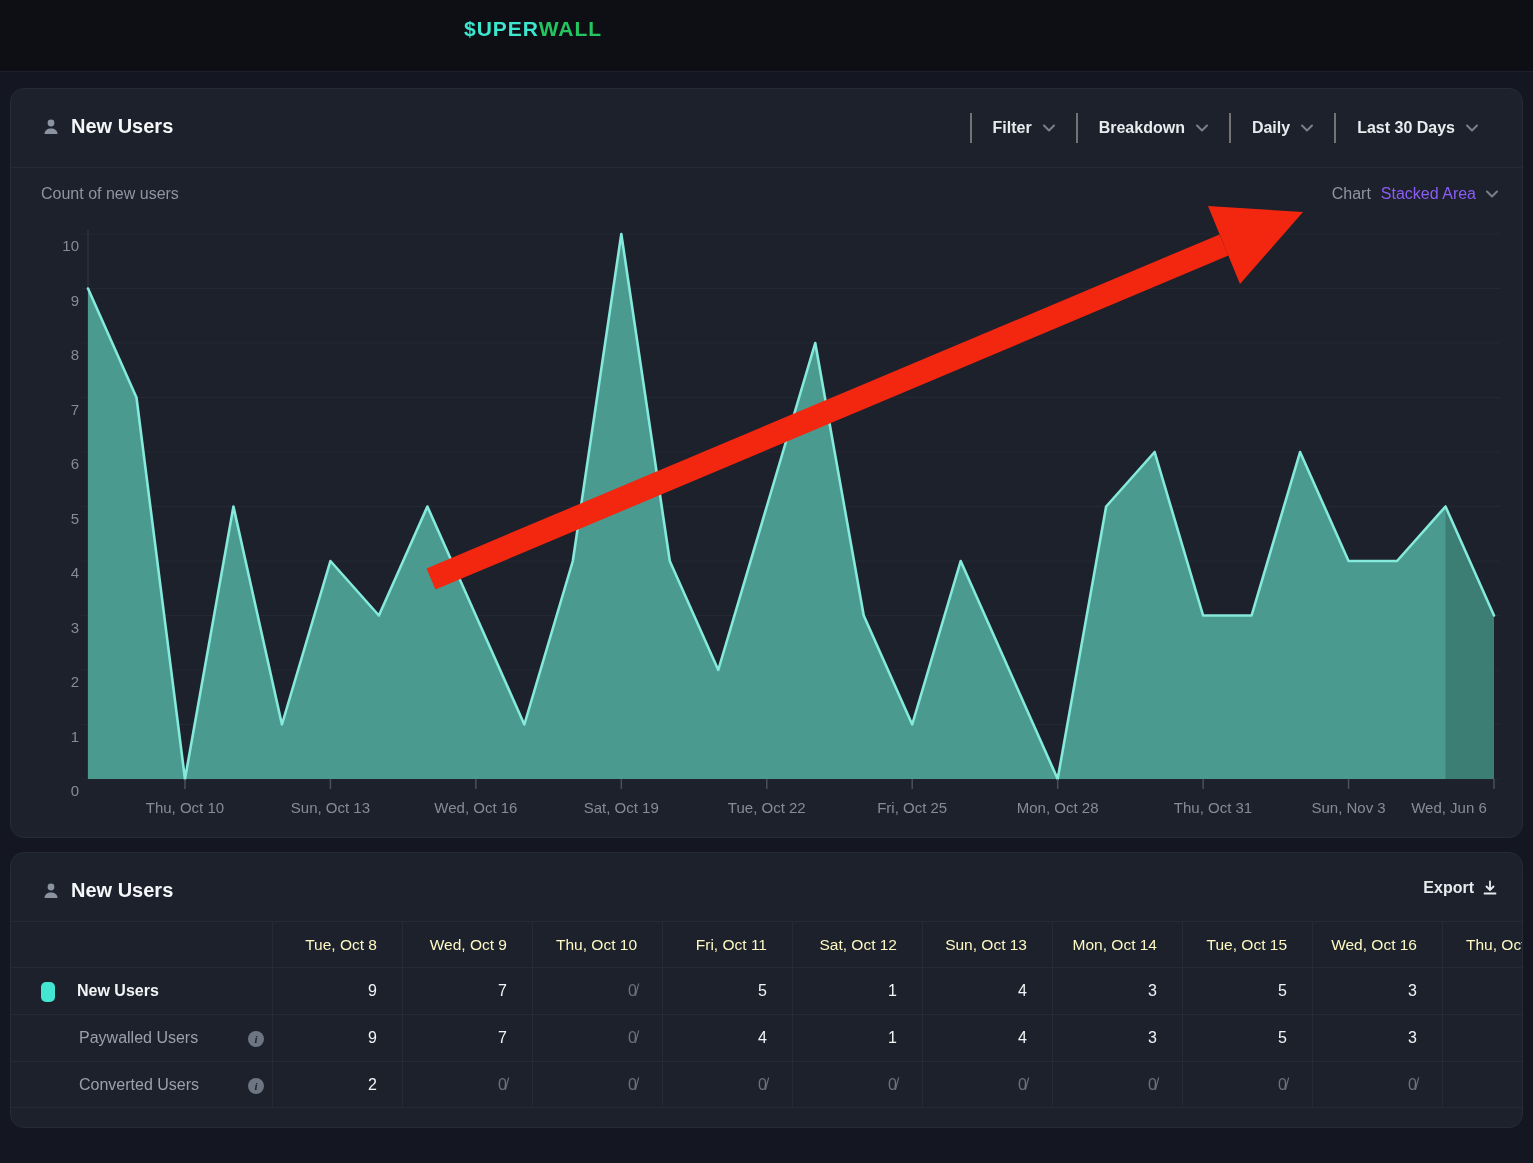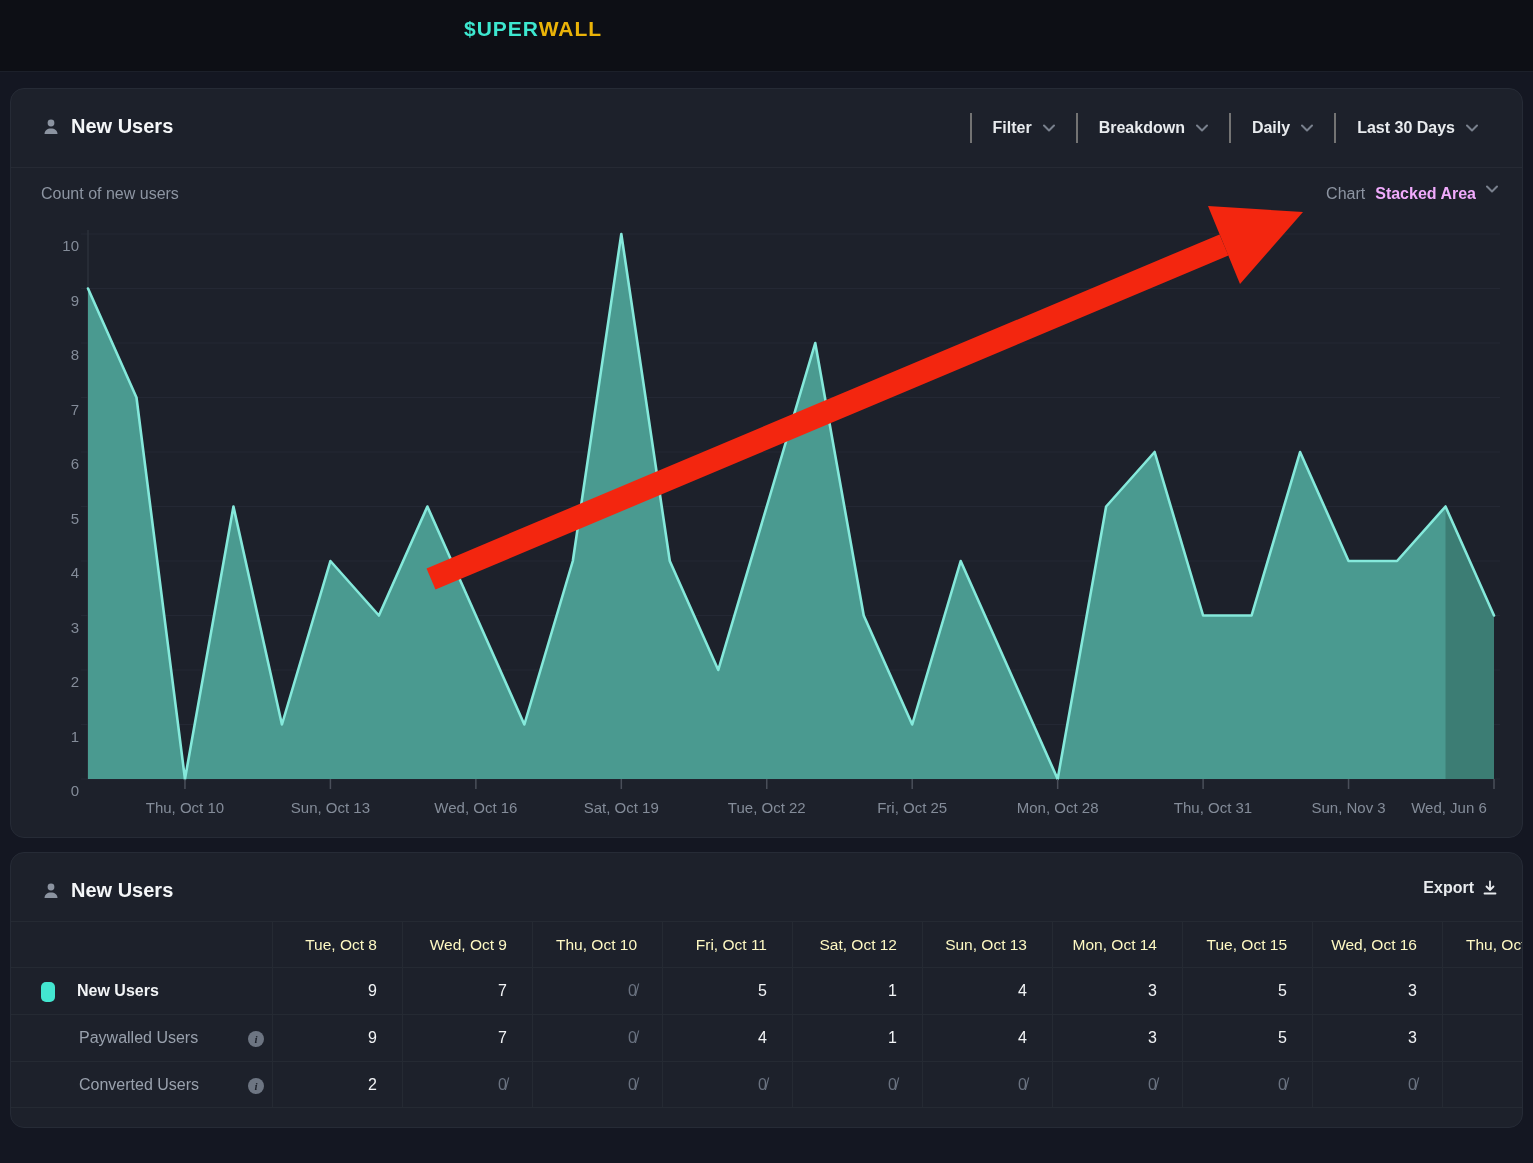--- a/index.html
+++ b/index.html
@@ -13,21 +13,21 @@
   
   .topbar {
     position:absolute; left:0; top:0; width:1533px; height:72px;
     background:#0d0f15; border-bottom:1px solid #1c202a;
   }
   .logo {
     position:absolute; left:464px; top:17px;
     font-size:21px; font-weight:800; letter-spacing:1px;
   }
   .logo .lg-a { color:#3de7cf; }
-  .logo .lg-b { color:#eab308;margin-top:34px; }
+  .logo .lg-b { color:#22c55e;margin-top:34px; }
   
   .card {
     position:absolute; left:10px; width:1513px;
     background:#1d212b; border:1px solid #262b36; border-radius:14px;
   }
   #chart-card { top:88px; height:750px; overflow:hidden; }
   #table-card { top:852px; height:276px; overflow:hidden; }
   .card-title-row { position:absolute; left:0; top:0; height:78px; width:100%; }
   .person-icon { position:absolute; left:30px; top:28px; width:20px; height:20px; }
   .card-title {
@@ -45,24 +45,24 @@
     font-size:16px; font-weight:600; color:#e8ebee; cursor:pointer;
   }
   .chev { width:12px; height:8px; }
   
   .subtitle {
     position:absolute; left:30px; top:96px;
     font-size:16px; color:#8d95a2;
   }
   .chart-type {
     position:absolute; right:24px; top:96px;
-    display:flex; align-items:flex-start; gap:10px; font-size:16px;
+    display:flex; align-items:center; gap:10px; font-size:16px;
   }
   .chart-type .ct-label { color:#8d95a2; }
-  .chart-type .ct-value { color:#f0abfc; font-weight:700; }
+  .chart-type .ct-value { color:#8b5cf6; font-weight:400; }
   
   #chart-svg { position:absolute; left:0; top:0; }
   .ylabel {
     position:absolute; left:24px; width:44px; text-align:right;
     font-size:15px; color:#848c99;margin-top:12px;
   }
   .xlabel {
     position:absolute; width:130px; text-align:center;
     font-size:15px; color:#848c99; top:710px;
   }

